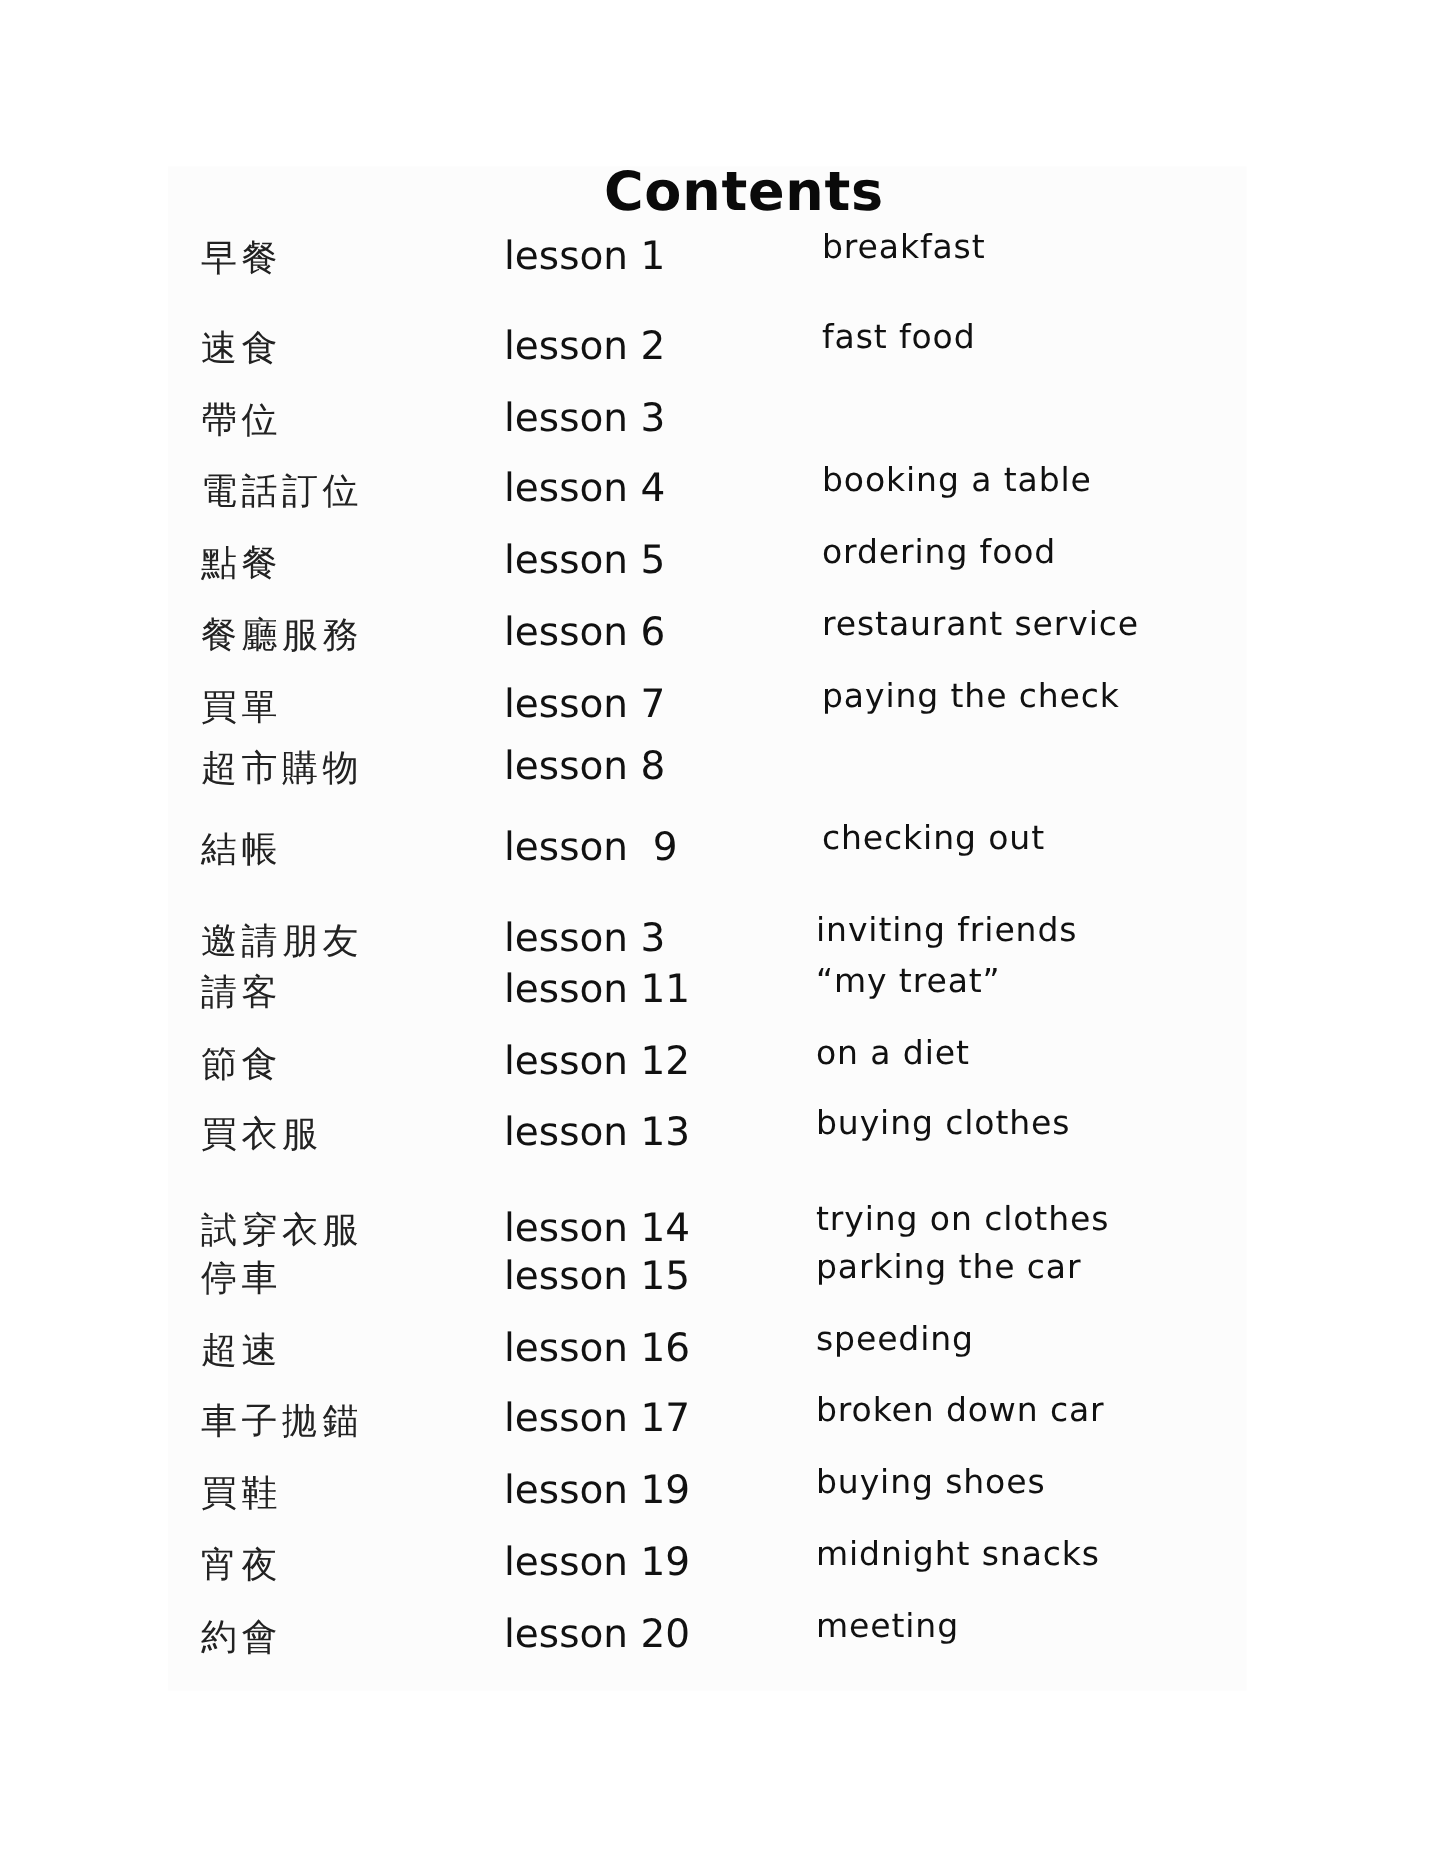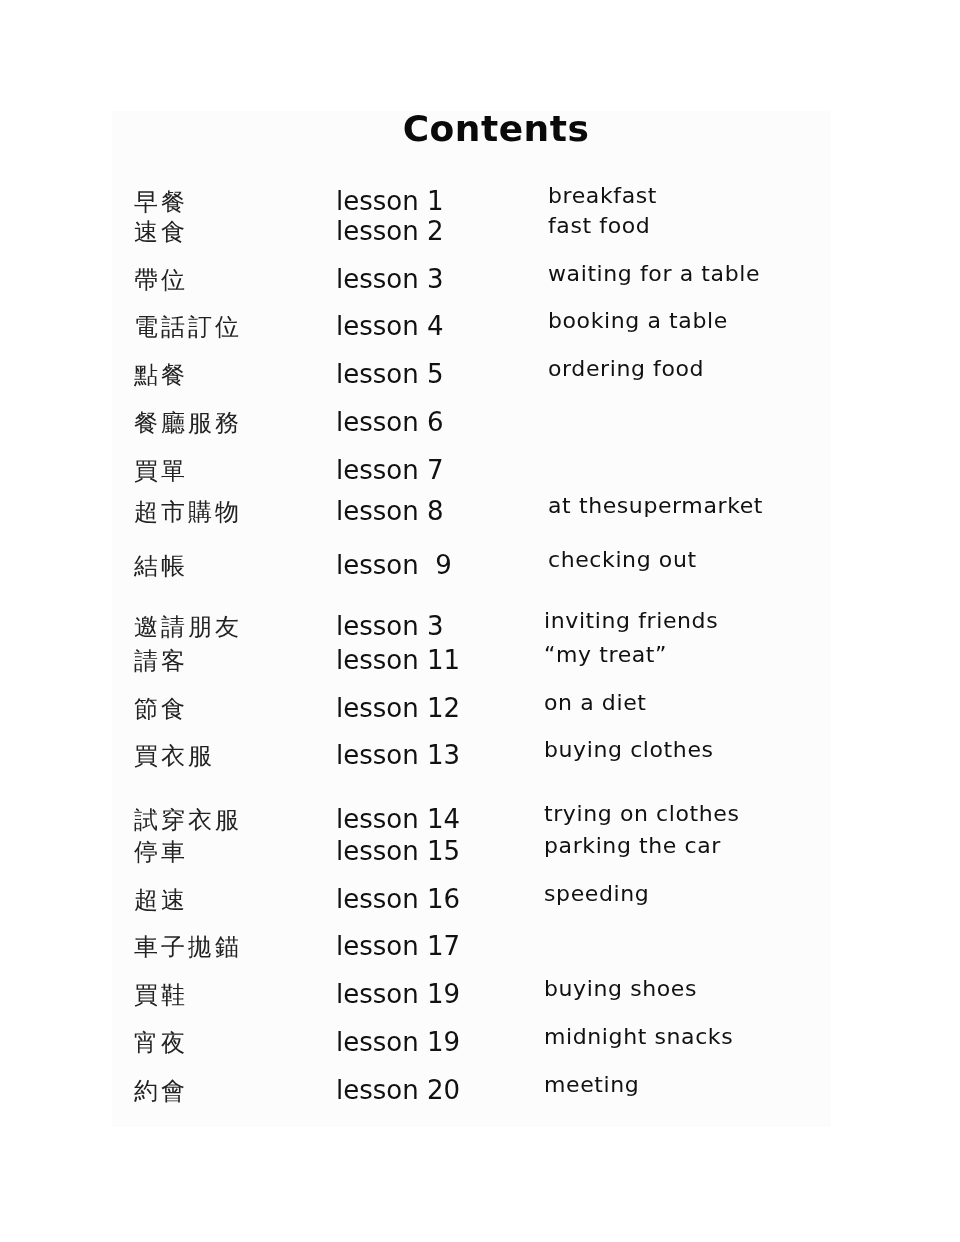--- a/index.html
+++ b/index.html
@@ -81,57 +81,57 @@
     .row.shift .en { left: 544px; }
   </style>
 </head>
 <body>
 
 <div class="page-box"></div>
 
 <h1 class="title" style="margin:0;">Contents</h1>
 
 <div class="rows">
-  <div class="row" style="top:186px;">
+  <div class="row" style="top:156px;">
     <span class="zh">早餐</span>
     <span class="lesson">lesson 1</span>
     <span class="en">breakfast</span>
   </div>
   <div class="row" style="top:216px;">
     <span class="zh">速食</span>
     <span class="lesson">lesson 2</span>
     <span class="en">fast food</span>
   </div>
   <div class="row" style="top:264px;">
     <span class="zh">帶位</span>
     <span class="lesson">lesson 3</span>
-    <span class="en">waiting for a table</span>
   </div>
   <div class="row" style="top:311px;">
     <span class="zh">電話訂位</span>
     <span class="lesson">lesson 4</span>
     <span class="en">booking a table</span>
   </div>
   <div class="row" style="top:359px;">
     <span class="zh">點餐</span>
     <span class="lesson">lesson 5</span>
     <span class="en">ordering food</span>
   </div>
   <div class="row" style="top:407px;">
     <span class="zh">餐廳服務</span>
     <span class="lesson">lesson 6</span>
+    <span class="en">restaurant service</span>
   </div>
   <div class="row" style="top:455px;">
     <span class="zh">買單</span>
     <span class="lesson">lesson 7</span>
+    <span class="en">paying the check</span>
   </div>
   <div class="row" style="top:496px;">
     <span class="zh">超市購物</span>
     <span class="lesson">lesson 8</span>
-    <span class="en">at thesupermarket</span>
   </div>
   <div class="row" style="top:550px;">
     <span class="zh">結帳</span>
     <span class="lesson">lesson  9</span>
     <span class="en">checking out</span>
   </div>
   <div class="row shift" style="top:611px;padding-left:23px;">
     <span class="zh">邀請朋友</span>
     <span class="lesson">lesson 3</span>
     <span class="en">inviting friends</span>
@@ -162,20 +162,21 @@
     <span class="en">parking the car</span>
   </div>
   <div class="row shift" style="top:884px;">
     <span class="zh">超速</span>
     <span class="lesson">lesson 16</span>
     <span class="en">speeding</span>
   </div>
   <div class="row shift" style="top:931px;">
     <span class="zh">車子拋錨</span>
     <span class="lesson">lesson 17</span>
+    <span class="en">broken down car</span>
   </div>
   <div class="row shift" style="top:979px;">
     <span class="zh">買鞋</span>
     <span class="lesson">lesson 19</span>
     <span class="en">buying shoes</span>
   </div>
   <div class="row shift" style="top:1027px;">
     <span class="zh">宵夜</span>
     <span class="lesson">lesson 19</span>
     <span class="en">midnight snacks</span>

